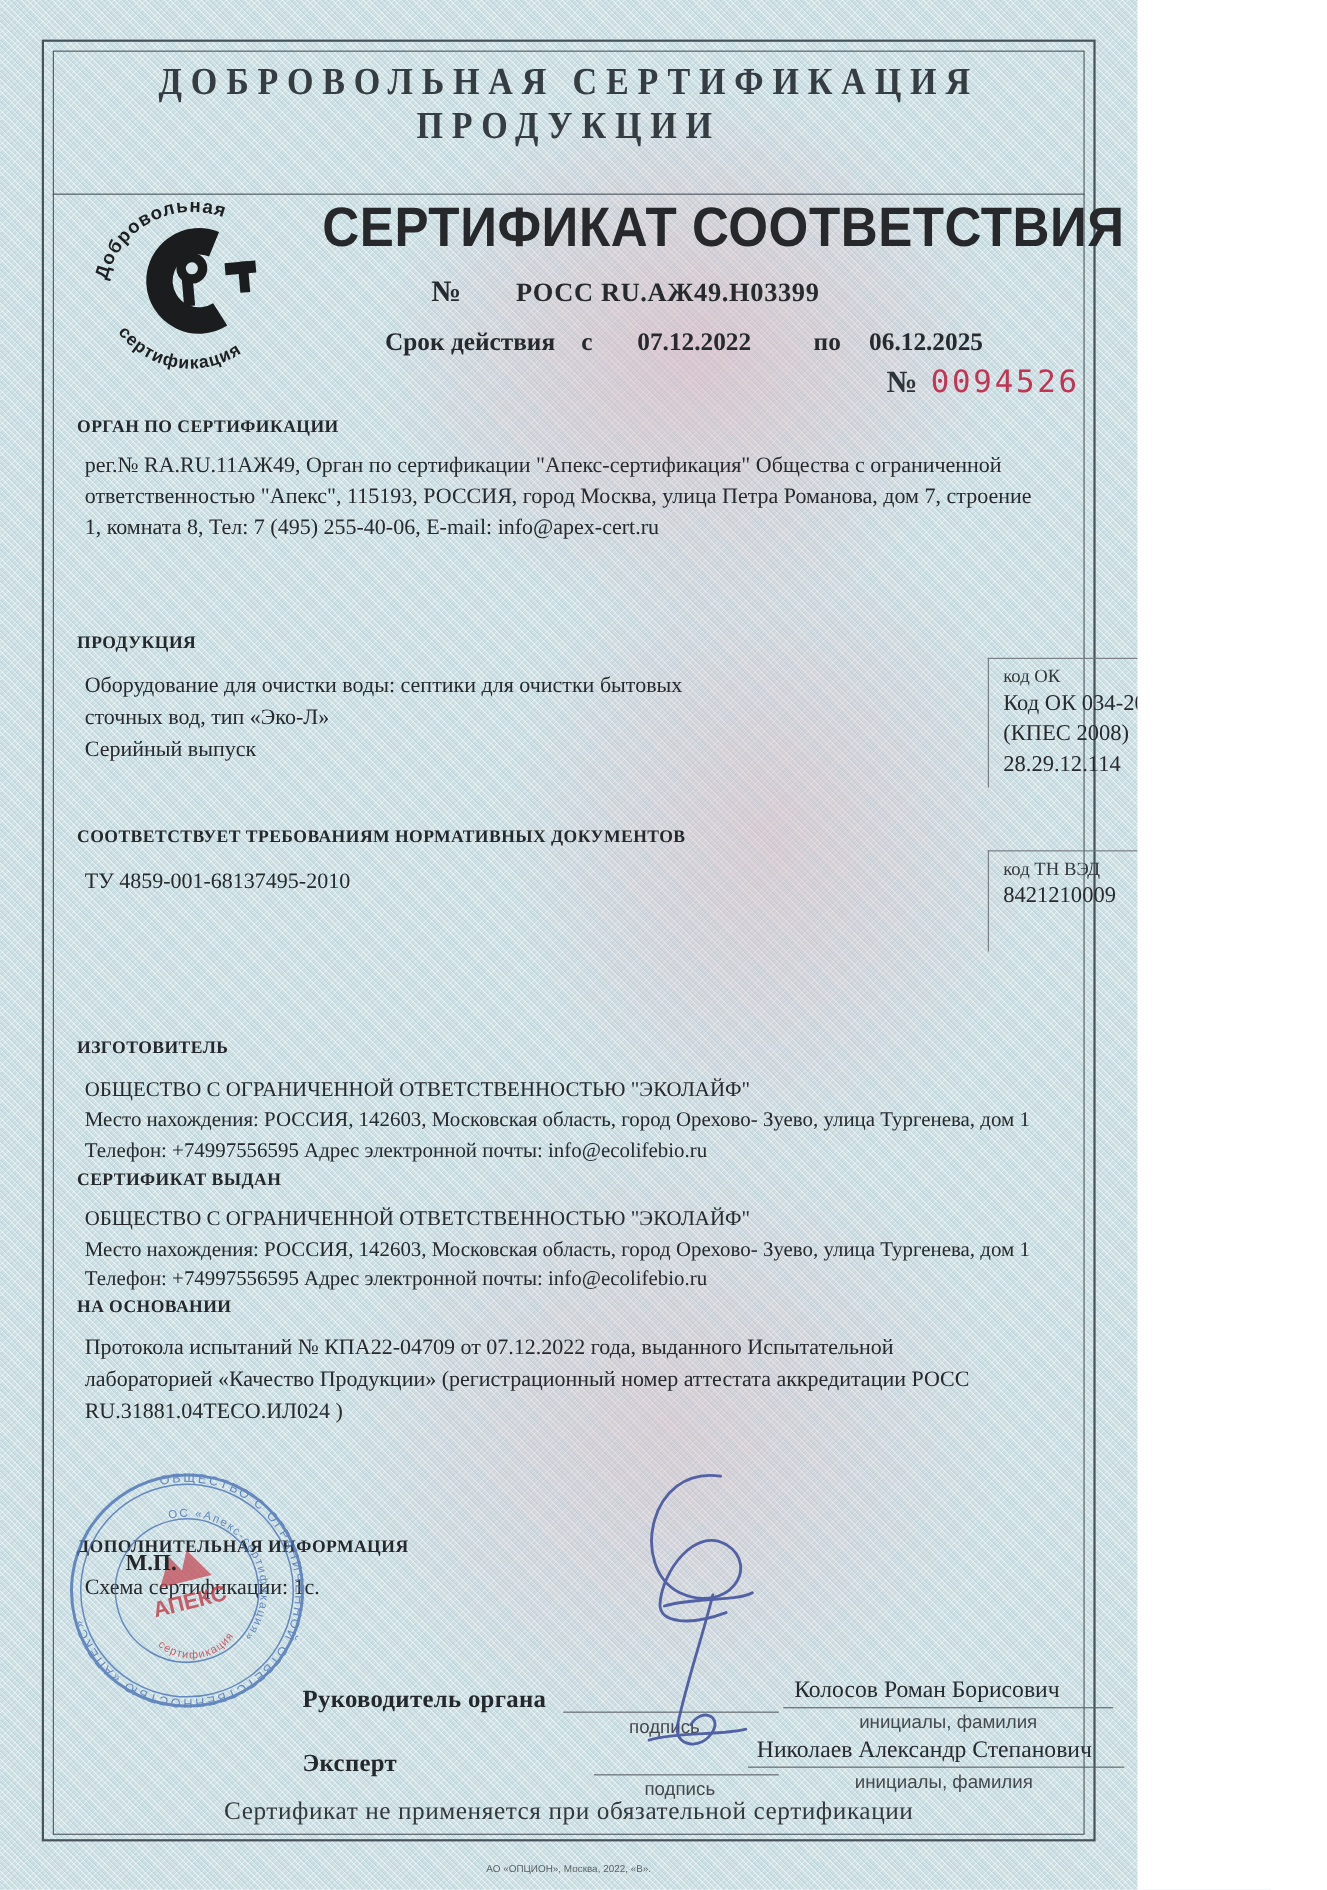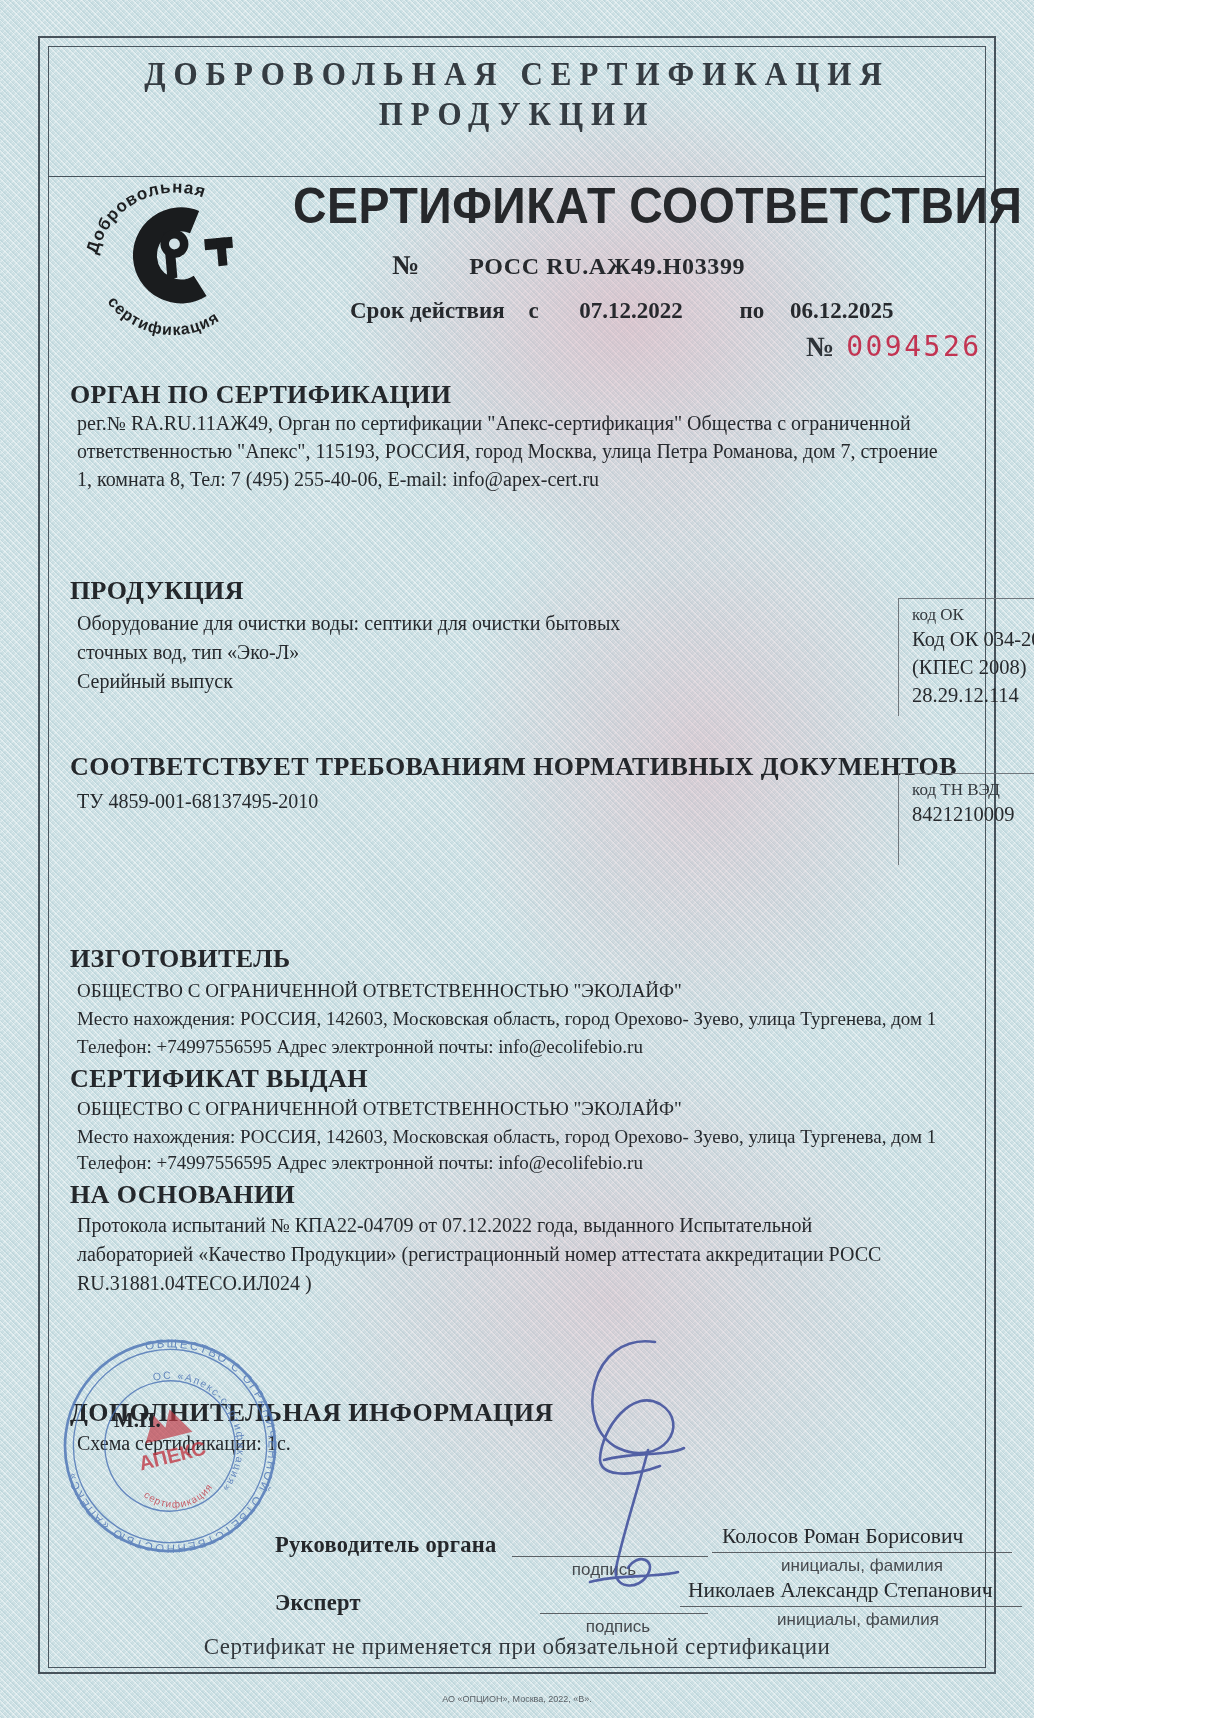--- a/index.html
+++ b/index.html
@@ -32,21 +32,21 @@
     white-space:nowrap;
   }
   .certno-row{position:absolute;left:352px;top:250px;white-space:nowrap;margin-left:40px;}
   .certno-row .num-sign{font-size:27px;font-weight:bold;}
   .certno-row .val{font-size:24px;font-weight:bold;margin-left:46px;letter-spacing:.6px;}
   .validity-row{position:absolute;left:350px;top:298px;white-space:nowrap;font-weight:bold;font-size:23px;}
   .validity-row span{display:inline-block;}
   .blank-number{position:absolute;left:806px;top:330px;white-space:nowrap;}
   .blank-number .num-sign{font-size:28px;font-weight:bold;color:#2e3338;}
   .blank-number .digits{font-family:"DejaVu Sans Mono",monospace;font-size:28px;color:#c23452;letter-spacing:2.5px;margin-left:12px;}
-  .sec-heading{position:absolute;left:70px;font-family:"Liberation Serif",serif;font-weight:bold;font-size:26px;letter-spacing:.4px;color:#24272b;white-space:nowrap;}
+  .sec-heading{position:absolute;left:70px;font-family:"Liberation Serif",serif;font-weight:bold;font-size:16px;letter-spacing:.4px;color:#24272b;white-space:nowrap;}
   .body-line{position:absolute;left:77px;font-size:20px;color:#26292d;white-space:nowrap;}
   .body-line.small{font-size:19px;}
   .code-box{position:absolute;left:898px;width:258px;border-top:1.5px solid #70777d;border-left:1.5px solid #70777d;padding:6px 0 0 13px;box-sizing:border-box;}
   .code-box .lbl{font-size:17px;color:#33383d;}
   .code-box .ln{font-size:20.5px;color:#26292d;line-height:28px;}
   .sig-label{position:absolute;font-weight:bold;font-size:22.5px;letter-spacing:.3px;color:#24272b;white-space:nowrap;}
   .sig-line{position:absolute;border-bottom:1.5px solid #5b6065;}
   .sig-caption{position:absolute;font-family:"Liberation Sans",sans-serif;font-size:17px;color:#45494e;white-space:nowrap;transform:translateX(-50%);}
   .sig-name{position:absolute;font-size:21.5px;color:#26292d;white-space:nowrap;}
   .mp-mark{position:absolute;left:114px;top:1408px;font-weight:bold;font-size:21px;color:#23262a;}

